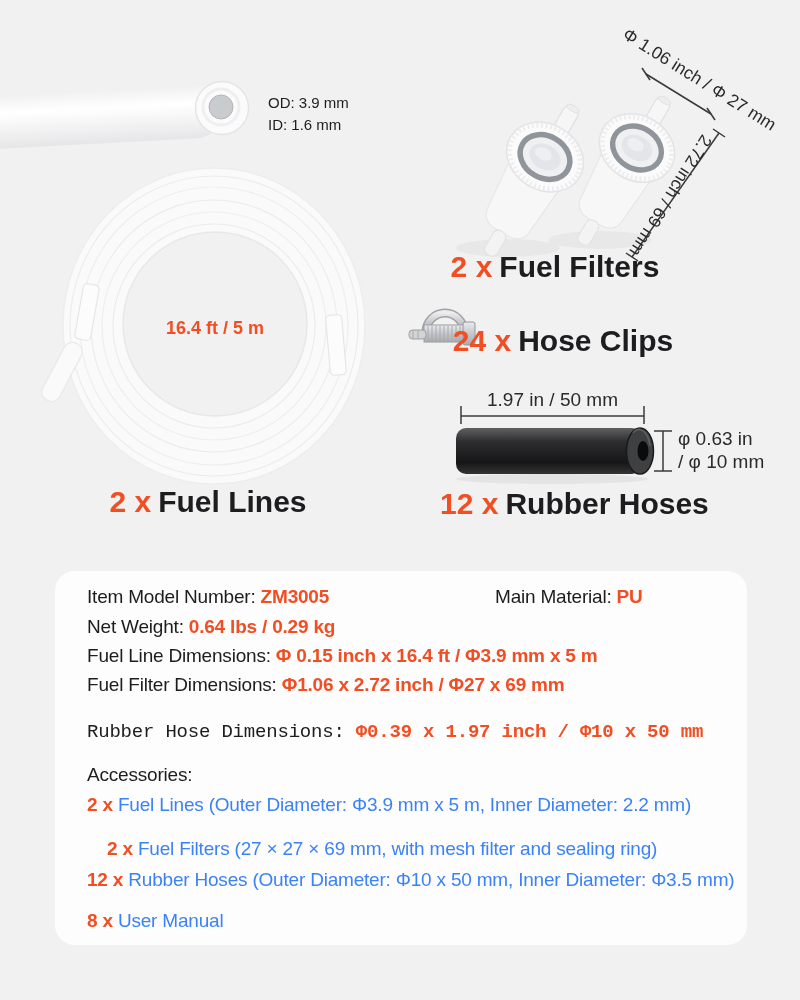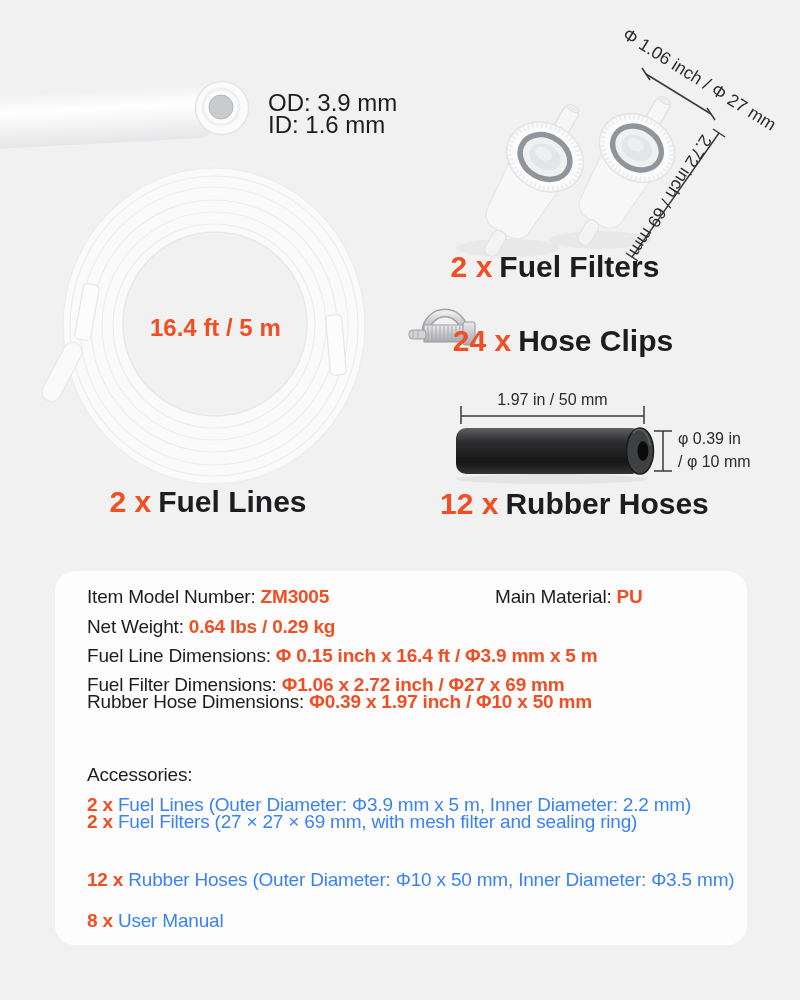--- a/index.html
+++ b/index.html
@@ -5,31 +5,31 @@
   html,body { margin:0; padding:0; background:#e8e8e8; }
   .stage {
     position:relative; width:800px; height:1000px; overflow:hidden;
     background:#f2f1f1;
     font-family:"Liberation Sans", sans-serif;
     color:#1b1b1d;
   }
   .abs { position:absolute; }
 
   
-  .note { position:absolute; font-size:24px; line-height:22px; color:#1d1d1f; white-space:nowrap; }
+  .note { position:absolute; font-size:15px; line-height:22px; color:#1d1d1f; white-space:nowrap; }
   .dim  { position:absolute; font-size:17.5px; color:#2b2b2d; white-space:nowrap; }
-  .dim19 { font-size:16px; line-height:23px; }
+  .dim19 { font-size:19px; line-height:23px; }
   .rot32  { transform:rotate(32deg);  transform-origin:0 0; }
   .rot122 { transform:rotate(122deg); transform-origin:0 0; }
 
   
   .item-label { position:absolute; font-size:30px; font-weight:600; line-height:30px; text-align:center; white-space:nowrap; color:#1d1d1f; }
   .qty { color:var(--accent); font-weight:700; margin-right:7px; }
 
-  .coil-len { position:absolute; font-size:24px; font-weight:700; line-height:30px; text-align:center; color:var(--accent); white-space:nowrap; }
+  .coil-len { position:absolute; font-size:18px; font-weight:700; line-height:30px; text-align:center; color:var(--accent); white-space:nowrap; }
 
   
   .panel { position:absolute; left:55px; top:571px; width:692px; height:374px;
            background:#fdfdfd; border-radius:20px; }
   .row { position:absolute; left:32px; right:16px; line-height:30px; font-size:19px; letter-spacing:-0.2px; white-space:nowrap; }
   .row .lab { color:#1d1d1f; }
   .row .val { color:var(--accent); font-weight:700; }
   .row .acc { color:#3b82f6; }
 </style>
 </head>
@@ -158,21 +158,21 @@
 
   <div class="coil-len" style="left:150px; top:313px; width:130px;">16.4 ft / 5 m</div>
 
   <div class="dim rot32" style="left:630px; top:24px;">Φ 1.06 inch / Φ 27 mm</div>
 
   <div class="dim rot122" style="left:716px; top:142px;">2.72 inch / 69 mm</div>
 
   <div class="dim dim19" style="left:470px; top:388px; width:165px; text-align:center;">1.97 in / 50 mm</div>
 
   <div class="dim dim19" style="left:678px; top:427px;">
-    <div>φ 0.39 in</div>
+    <div>φ 0.63 in</div>
     <div>/ φ 10 mm</div>
   </div>
 
   <div class="item-label" style="left:98px; top:487px; width:220px;">
     <span class="qty">2 x</span><span>Fuel Lines</span>
   </div>
   <div class="item-label" style="left:450px; top:252px; width:210px;">
     <span class="qty">2 x</span><span>Fuel Filters</span>
   </div>
   <div class="item-label" style="left:448px; top:326px; width:230px;">
@@ -191,31 +191,31 @@
     </div>
     <div class="row" style="top:41px;">
       <span class="lab">Net Weight: </span><span class="val">0.64 lbs / 0.29 kg</span>
     </div>
     <div class="row" style="top:70px;">
       <span class="lab">Fuel Line Dimensions: </span><span class="val">Φ 0.15 inch x 16.4 ft / Φ3.9 mm x 5 m</span>
     </div>
     <div class="row" style="top:99px;">
       <span class="lab">Fuel Filter Dimensions: </span><span class="val">Φ1.06 x 2.72 inch / Φ27 x 69 mm</span>
     </div>
-    <div class="row" style="top:116px;">
+    <div class="row" style="top:146px;font-family:Liberation Mono, monospace;">
       <span class="lab">Rubber Hose Dimensions: </span><span class="val">Φ0.39 x 1.97 inch / Φ10 x 50 mm</span>
     </div>
 
     <div class="row" style="top:189px;">
       <span class="lab">Accessories:</span>
     </div>
     <div class="row" style="top:219px;">
       <span class="val">2 x</span> <span class="acc">Fuel Lines (Outer Diameter: Φ3.9 mm x 5 m, Inner Diameter: 2.2 mm)</span>
     </div>
-    <div class="row" style="top:236px;">
+    <div class="row" style="top:263px;margin-left:20px;">
       <span class="val">2 x</span> <span class="acc">Fuel Filters (27 × 27 × 69 mm, with mesh filter and sealing ring)</span>
     </div>
     <div class="row" style="top:294px;">
       <span class="val">12 x</span> <span class="acc">Rubber Hoses (Outer Diameter: Φ10 x 50 mm, Inner Diameter: Φ3.5 mm)</span>
     </div>
     <div class="row" style="top:335px;">
       <span class="val">8 x</span> <span class="acc">User Manual</span>
     </div>
   </div>
 </div>

